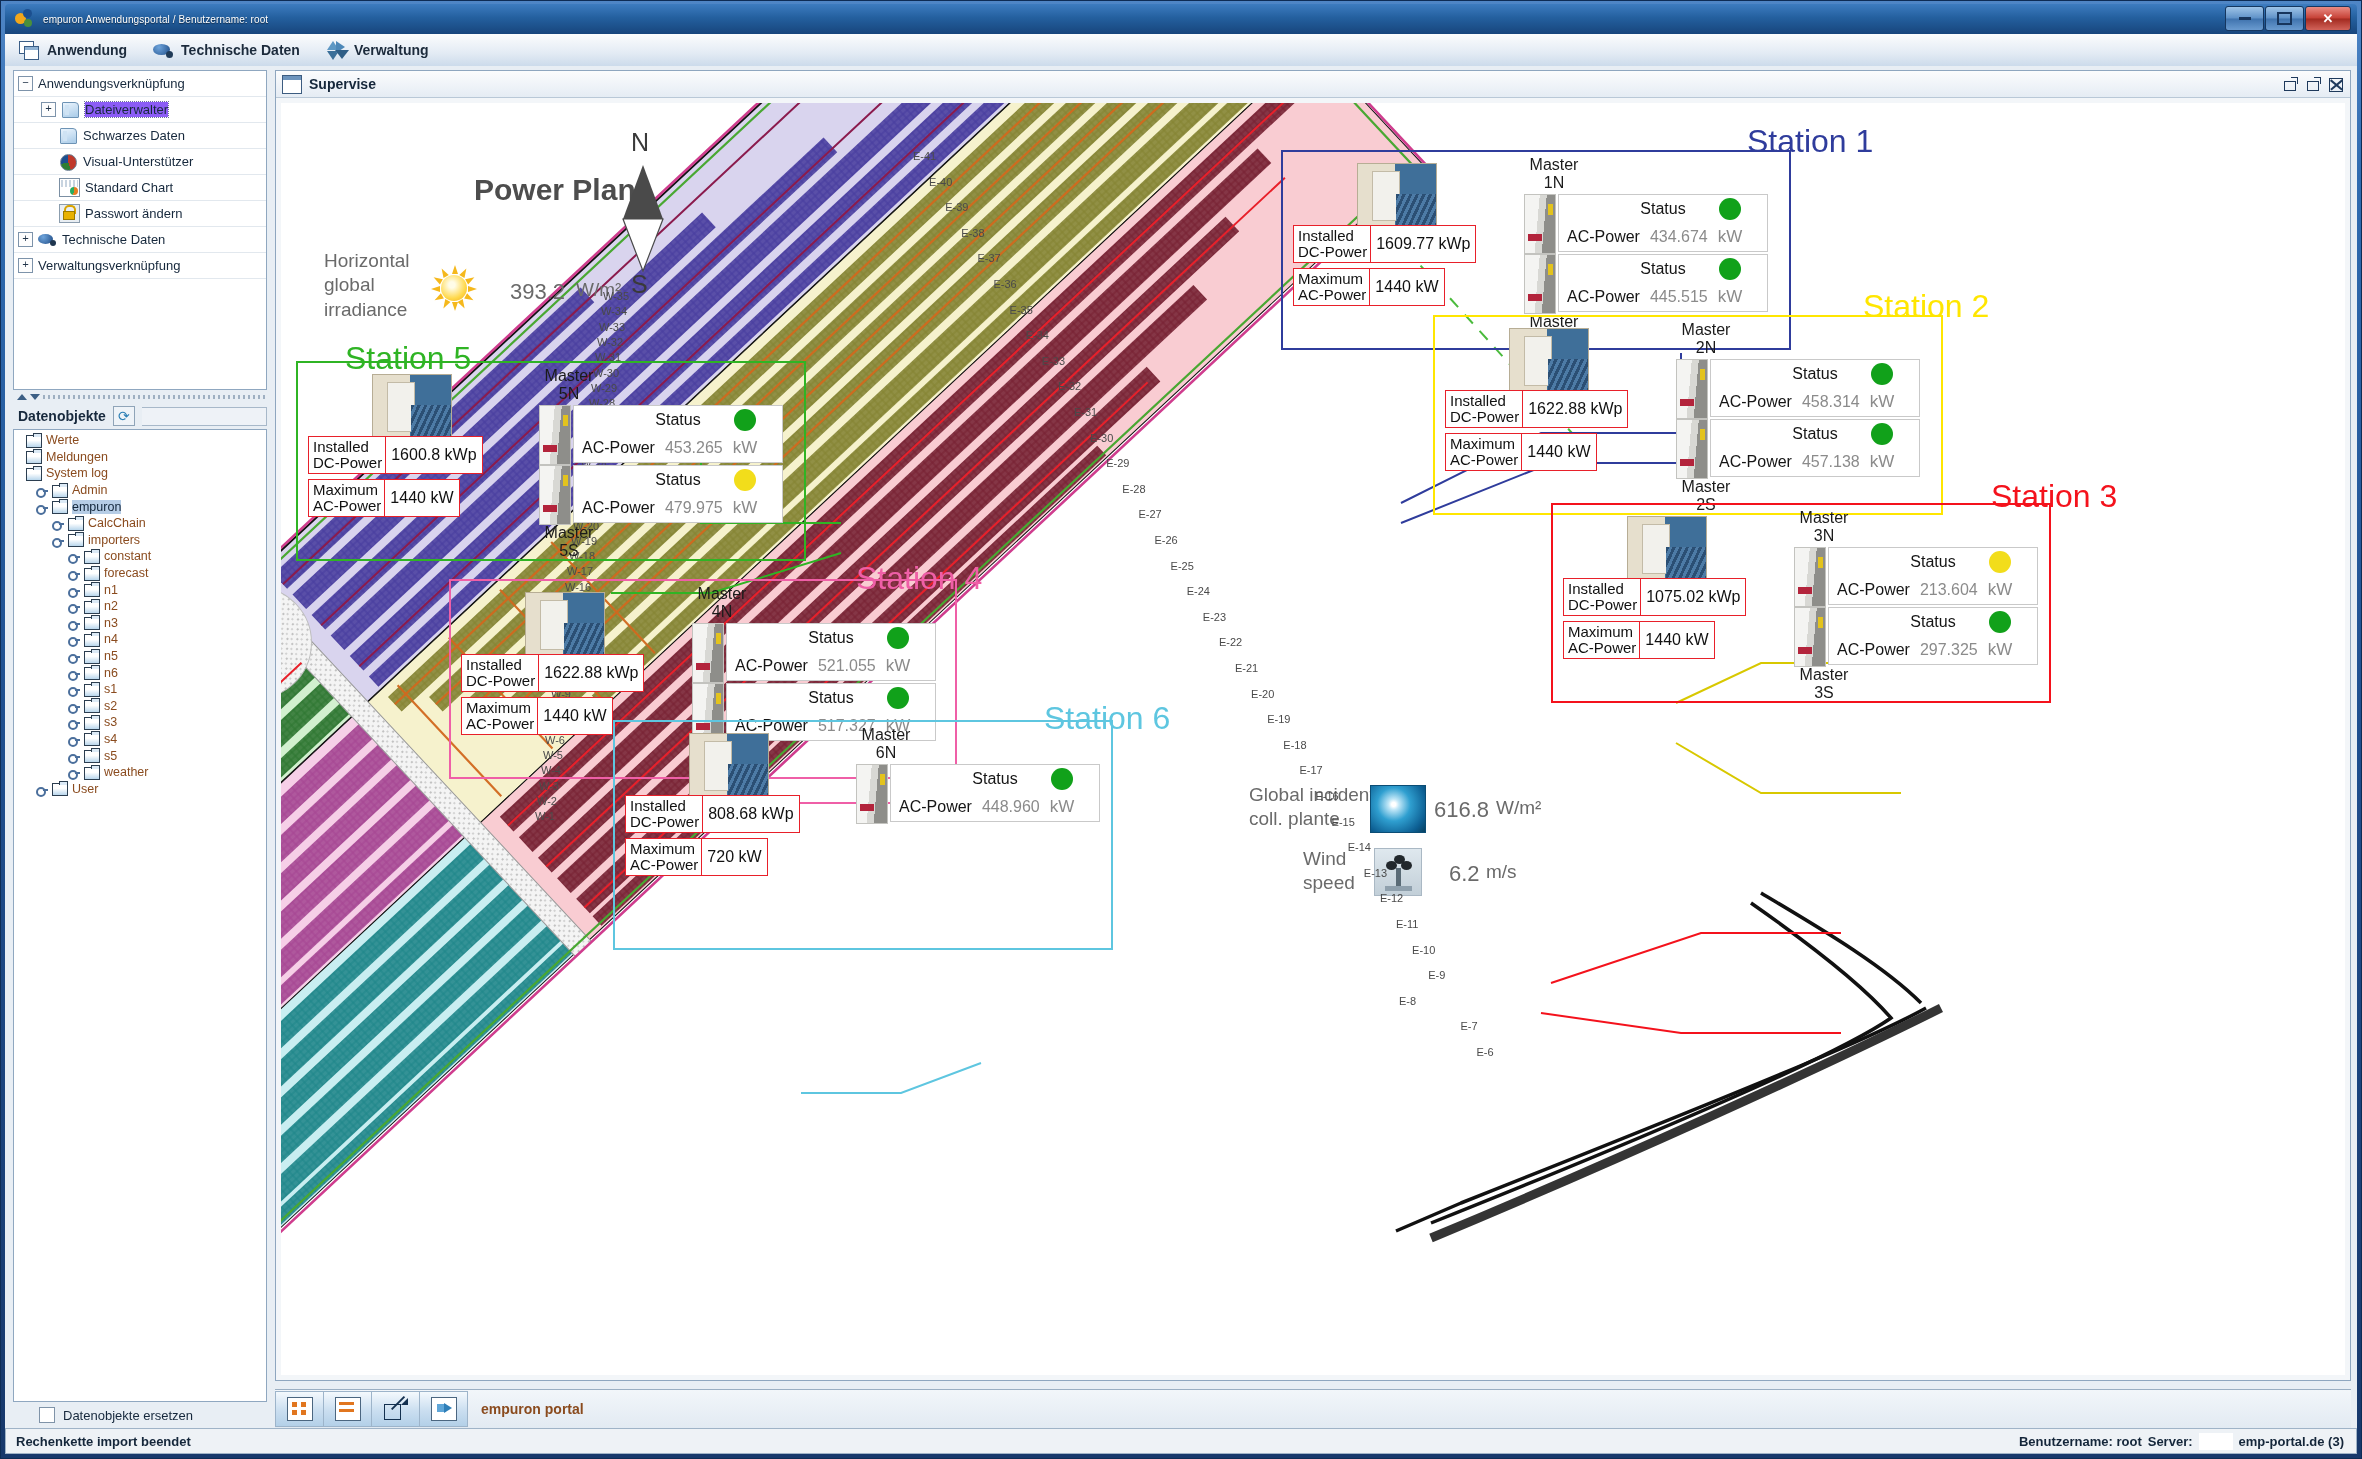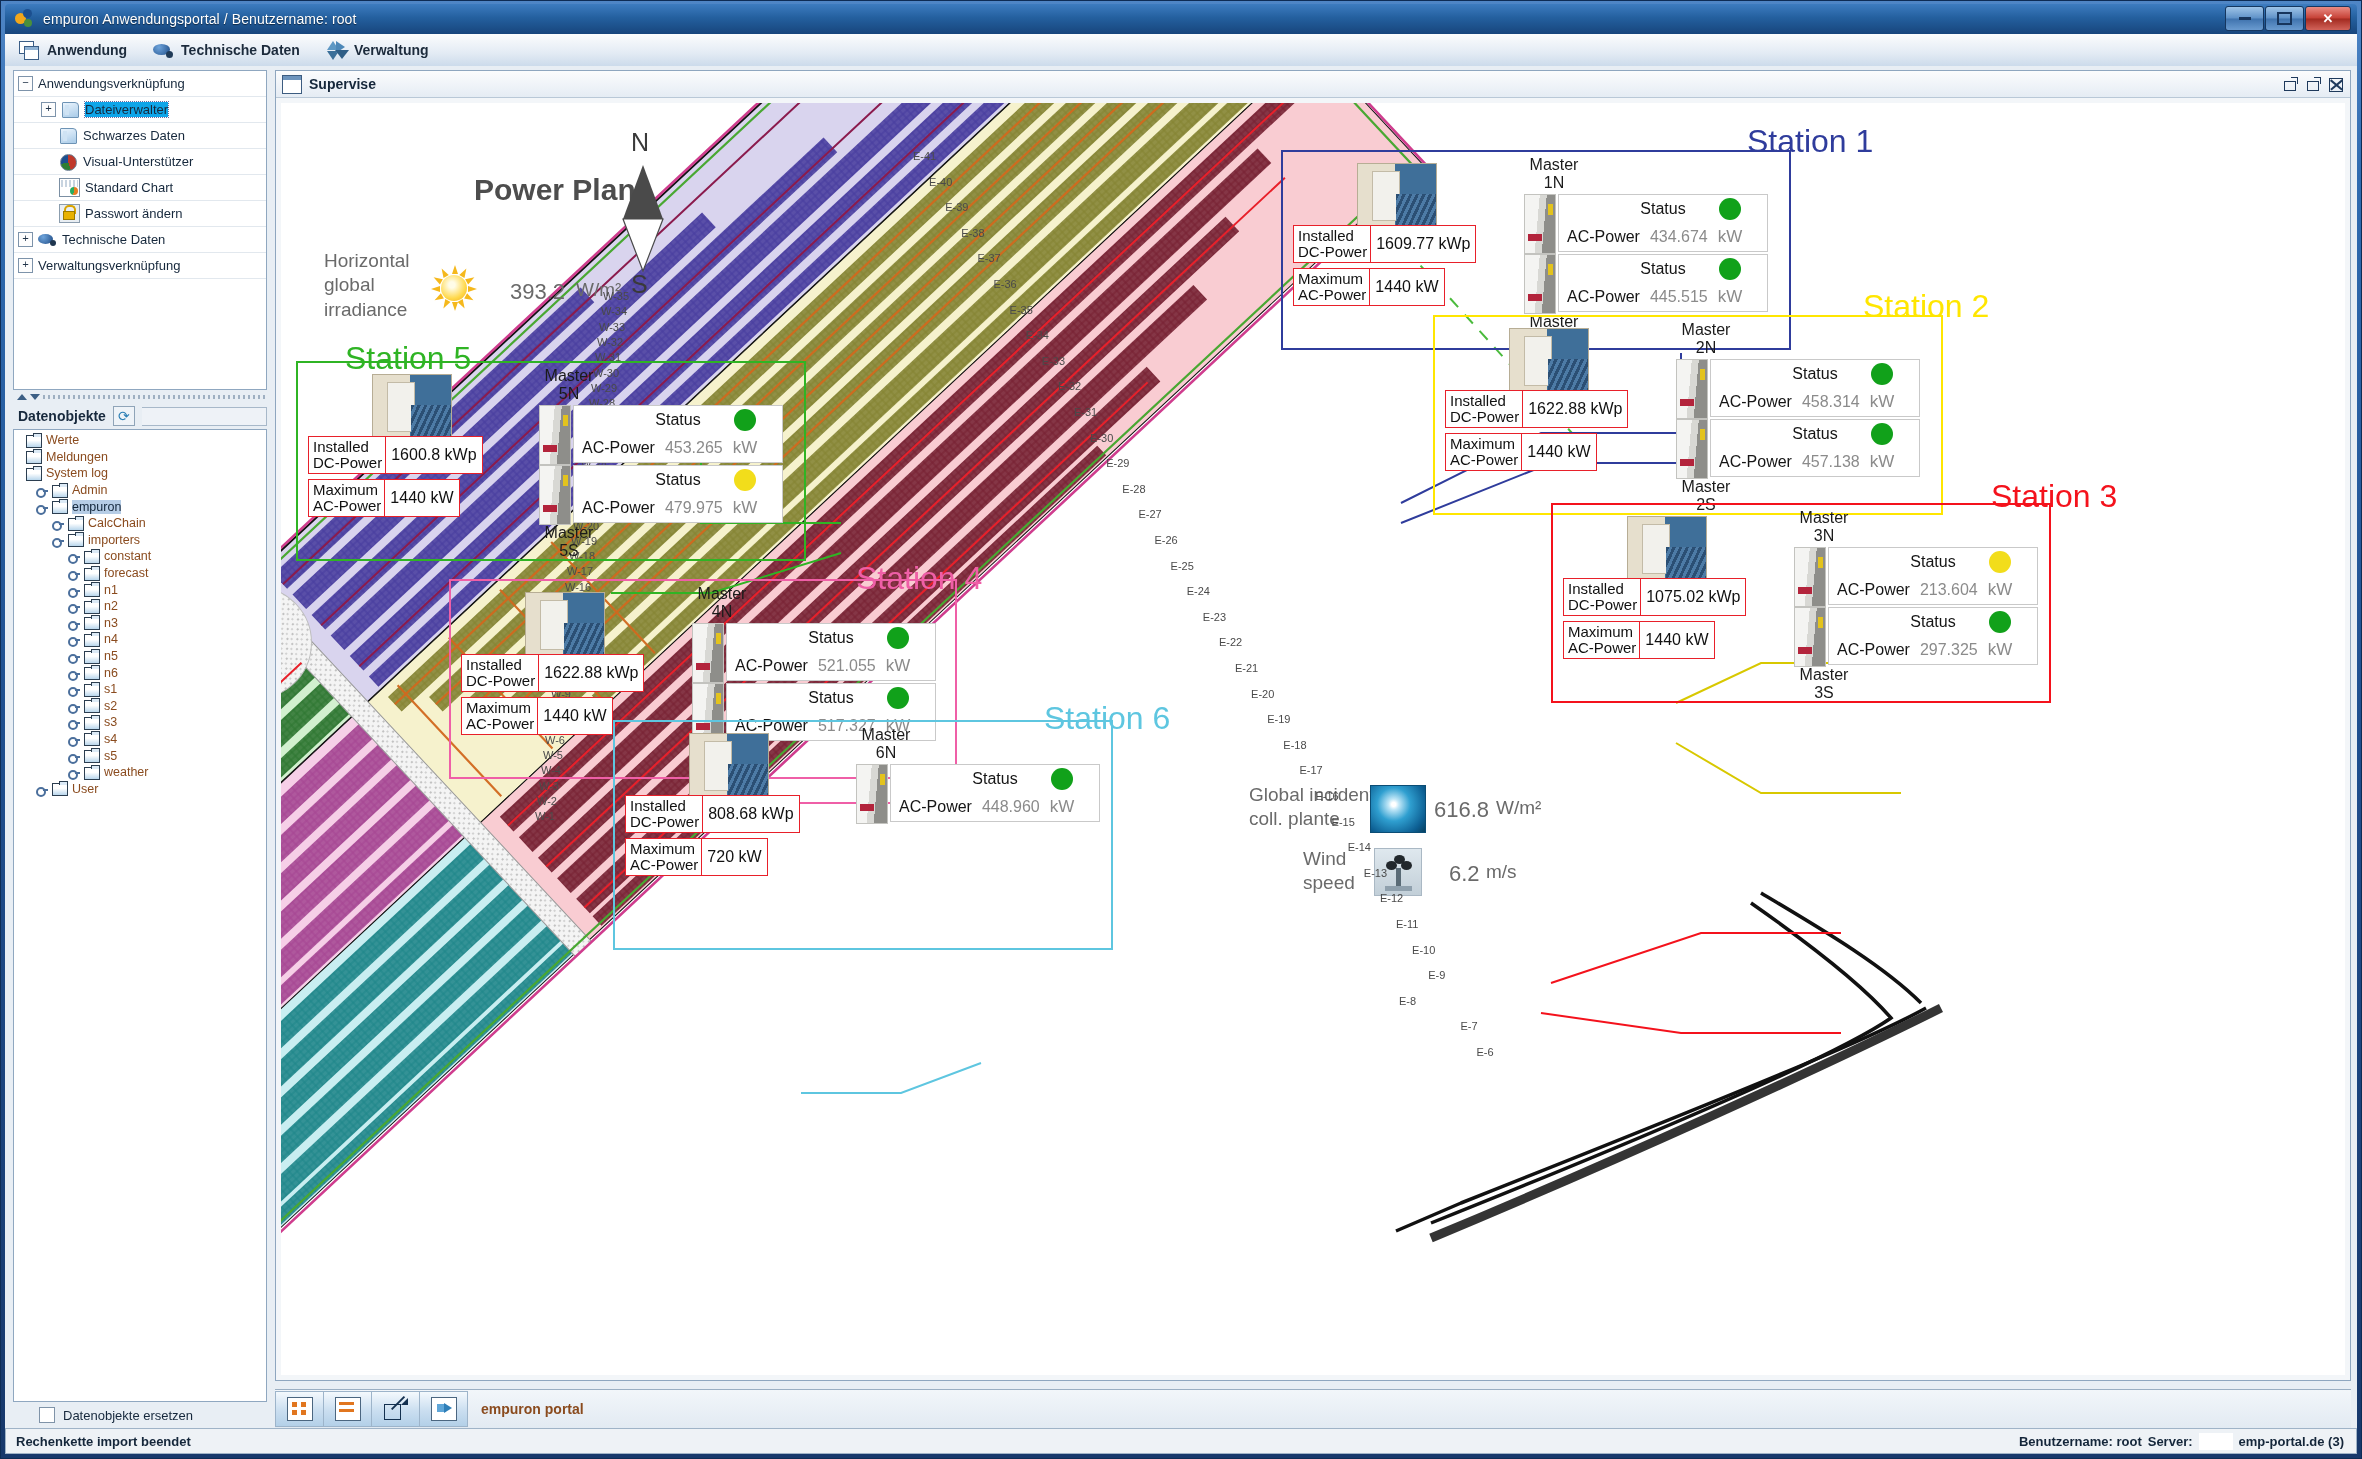--- a/index.html
+++ b/index.html
@@ -10,21 +10,21 @@
   .winframe{position:absolute;left:0;top:0;width:2362px;height:1459px;
     background:linear-gradient(180deg,#4f86c6 0%,#2f6bb0 12%,#1f4f8f 50%,#17386b 100%);
     border:1px solid #0e2c55;box-sizing:border-box;}
   .titlebar{position:absolute;left:4px;top:3px;right:4px;height:30px;
     background:linear-gradient(180deg,#3d7cc0 0%,#24609f 45%,#17457c 100%);
     border-radius:4px 4px 0 0;display:flex;align-items:center;}
   .titlebar .tico{width:22px;height:22px;margin:0 7px 0 9px;position:relative;flex:none;}
   .titlebar .tico .c1{position:absolute;width:11px;height:11px;border-radius:50%;background:#f2a71b;left:1px;top:5px;}
   .titlebar .tico .c2{position:absolute;width:9px;height:9px;border-radius:50%;background:#1c4f8f;left:9px;top:1px;}
   .titlebar .tico .c3{position:absolute;width:8px;height:8px;border-radius:50%;background:#4a8f3c;left:10px;top:11px;}
-  .titlebar .ttxt{color:#ffffff;font-size:14px;letter-spacing:.1px;text-shadow:0 1px 1px rgba(0,0,0,.55);}
+  .titlebar .ttxt{color:#ffffff;font-size:10px;letter-spacing:.1px;text-shadow:0 1px 1px rgba(0,0,0,.55);}
   .wbtns{position:absolute;right:6px;top:2px;display:flex;gap:1px;}
   .wbtn{width:37px;height:23px;border:1px solid #15365f;border-radius:3px;
     background:linear-gradient(180deg,#9fc4e8,#5f92c8 48%,#3f73ae 52%,#6a9bd0);
     display:flex;align-items:center;justify-content:center;color:#0d2744;font-size:13px;font-weight:bold;}
   .wbtn.close{background:linear-gradient(180deg,#e98c84,#c64136 48%,#a32a20 52%,#d2635a);color:#fff;width:44px;}
   .wbtn .minbar{width:12px;height:3px;background:#17355c;}
   .wbtn .maxsq{width:11px;height:9px;border:2px solid #17355c;}
 
   
   .menubar{position:absolute;left:4px;top:33px;right:4px;height:32px;
@@ -43,21 +43,21 @@
   .ic-arrows .t4{position:absolute;left:9px;top:9px;border-left:7px solid transparent;border-right:7px solid transparent;border-top:9px solid #2f5e86;}
 
   
   .content{position:absolute;left:4px;top:65px;right:4px;bottom:28px;background:#e8eef4;display:flex;}
 
   
   .sidebar{width:265px;flex:none;display:flex;flex-direction:column;padding:4px 3px 2px 8px;box-sizing:border-box;}
   .panelbox{background:#fff;border:1px solid #8fa7c0;box-sizing:border-box;}
   .tree1{height:320px;overflow:hidden;}
   .trow{display:flex;align-items:center;height:26px;border-bottom:1px solid #e2e8ee;font-size:13px;color:#16283c;padding-left:4px;box-sizing:border-box;gap:5px;}
-  .trow.sel .lbl{background:#0ea5e9;outline:1px dotted #6a6aa0;}
+  .trow.sel .lbl{background:#8b5cf6;outline:1px dotted #6a6aa0;}
   .exp{width:13px;height:13px;border:1px solid #7d93aa;background:#fdfdfd;display:flex;align-items:center;justify-content:center;
     font-size:11px;line-height:11px;color:#23354a;flex:none;font-family:"Liberation Mono",monospace;}
   .ico-folderblue{width:19px;height:17px;flex:none;position:relative;}
   .ico-folderblue:before{content:"";position:absolute;left:1px;top:1px;width:15px;height:14px;
     background:linear-gradient(160deg,#eaf4fd,#a9cbe8);border:1px solid #6d93b5;border-radius:1px 4px 1px 1px;}
   .ico-folderblue:after{content:"";position:absolute;left:4px;top:4px;width:4px;height:10px;background:#cfe3f4;}
   .ico-pie{width:19px;height:17px;flex:none;position:relative;}
   .ico-pie:before{content:"";position:absolute;left:1px;top:1px;width:15px;height:15px;border-radius:50%;
     background:conic-gradient(#c0392b 0 45%, #2e7d32 45% 72%, #1c4f8f 72% 100%);border:1px solid #6a7e92;}
   .ico-chart{width:19px;height:17px;flex:none;position:relative;background:#fff;border:1px solid #7b8fa3;}

